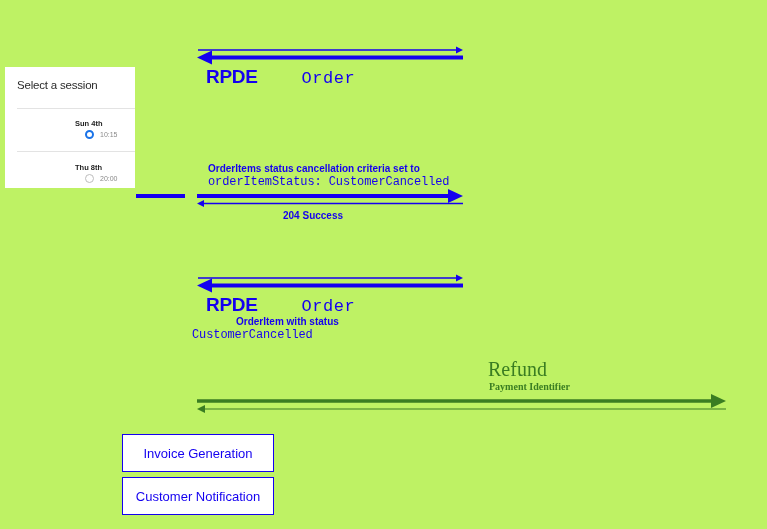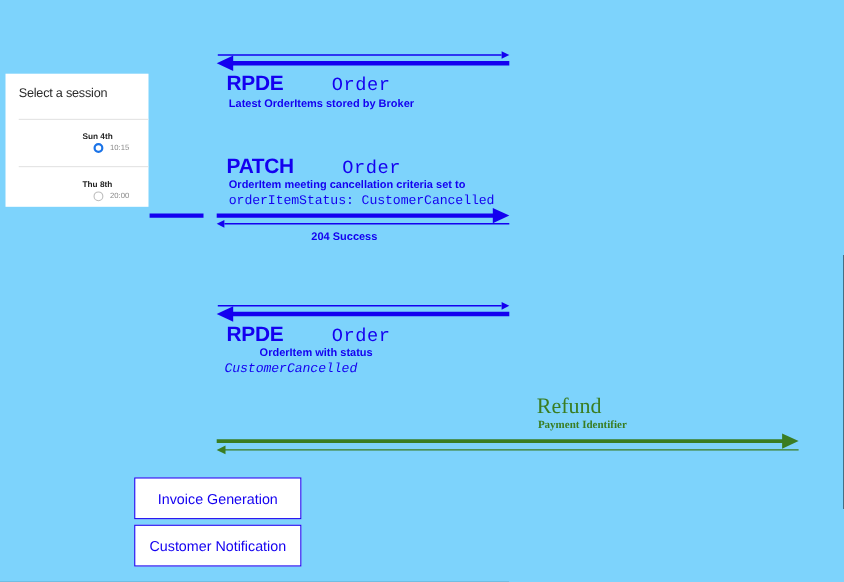--- a/index.html
+++ b/index.html
@@ -4,21 +4,21 @@
 <style>
   html, body {
     margin: 0;
     padding: 0;
     background: #000000;
   }
   #stage {
     position: relative;
     width: 767px;
     height: 529px;
-    background: #7dd3fc;
+    background: #bef264;
     overflow: hidden;
     font-family: "Liberation Sans", sans-serif;
   }
 
   
   .session-card {
     position: absolute;
     left: 5px;
     top: 67px;
     width: 130px;
@@ -188,34 +188,30 @@
 
     <line x1="197" y1="401" x2="712" y2="401" stroke="#3a7d22" stroke-width="3.5"></line>
     <polygon points="726,401 711,394 711,408" fill="#3a7d22"></polygon>
     <line x1="204" y1="409" x2="726" y2="409" stroke="#3a7d22" stroke-width="1.2"></line>
     <polygon points="197,409 205,405 205,413" fill="#3a7d22"></polygon>
   </svg>
 
   <div class="label-head" style="left:206px; top:67px; color:#1400f0;">
     <span class="verb">RPDE</span><span class="obj">Order</span>
   </div>
-  <div class="label-sub" style="left:208px; top:89px; color:#1400f0;">Latest OrderItems stored by Broker</div>
-
-  <div class="label-head" style="left:206px; top:142px; color:#1400f0;">
-    <span class="verb">PATCH</span><span class="obj">Order</span>
-  </div>
-  <div class="label-sub" style="left:208px; top:163px; color:#1400f0;">OrderItem meeting cancellation criteria set to</div>
+
+  <div class="label-sub" style="left:208px; top:163px; color:#1400f0;">OrderItems status cancellation criteria set to</div>
   <div class="label-code" style="left:208px; top:176px; color:#1400f0;">orderItemStatus: CustomerCancelled</div>
   <div class="label-center" style="left:283px; top:210px; color:#1400f0;">204 Success</div>
 
   <div class="label-head" style="left:206px; top:295px; color:#1400f0;">
     <span class="verb">RPDE</span><span class="obj">Order</span>
   </div>
   <div class="label-sub" style="left:208px; top:316px; color:#1400f0;margin-left:28px;">OrderItem with status</div>
-  <div class="label-code" style="left:204px; top:329px; color:#1400f0;font-style:italic;">CustomerCancelled</div>
+  <div class="label-code" style="left:192px; top:329px; color:#1400f0;">CustomerCancelled</div>
 
   <div class="green-head" style="left:488px; top:359px; color:#3a7d22;">Refund</div>
   <div class="green-sub" style="left:489px; top:381px; color:#3a7d22;">Payment Identifier</div>
 
   <div class="proc-box" style="left:122px; top:477px; width:152px; height:38px;">
     <span>Customer Notification</span>
   </div>
   <div class="proc-box" style="left:122px; top:434px; width:152px; height:38px;">
     <span>Invoice Generation</span>
   </div>

